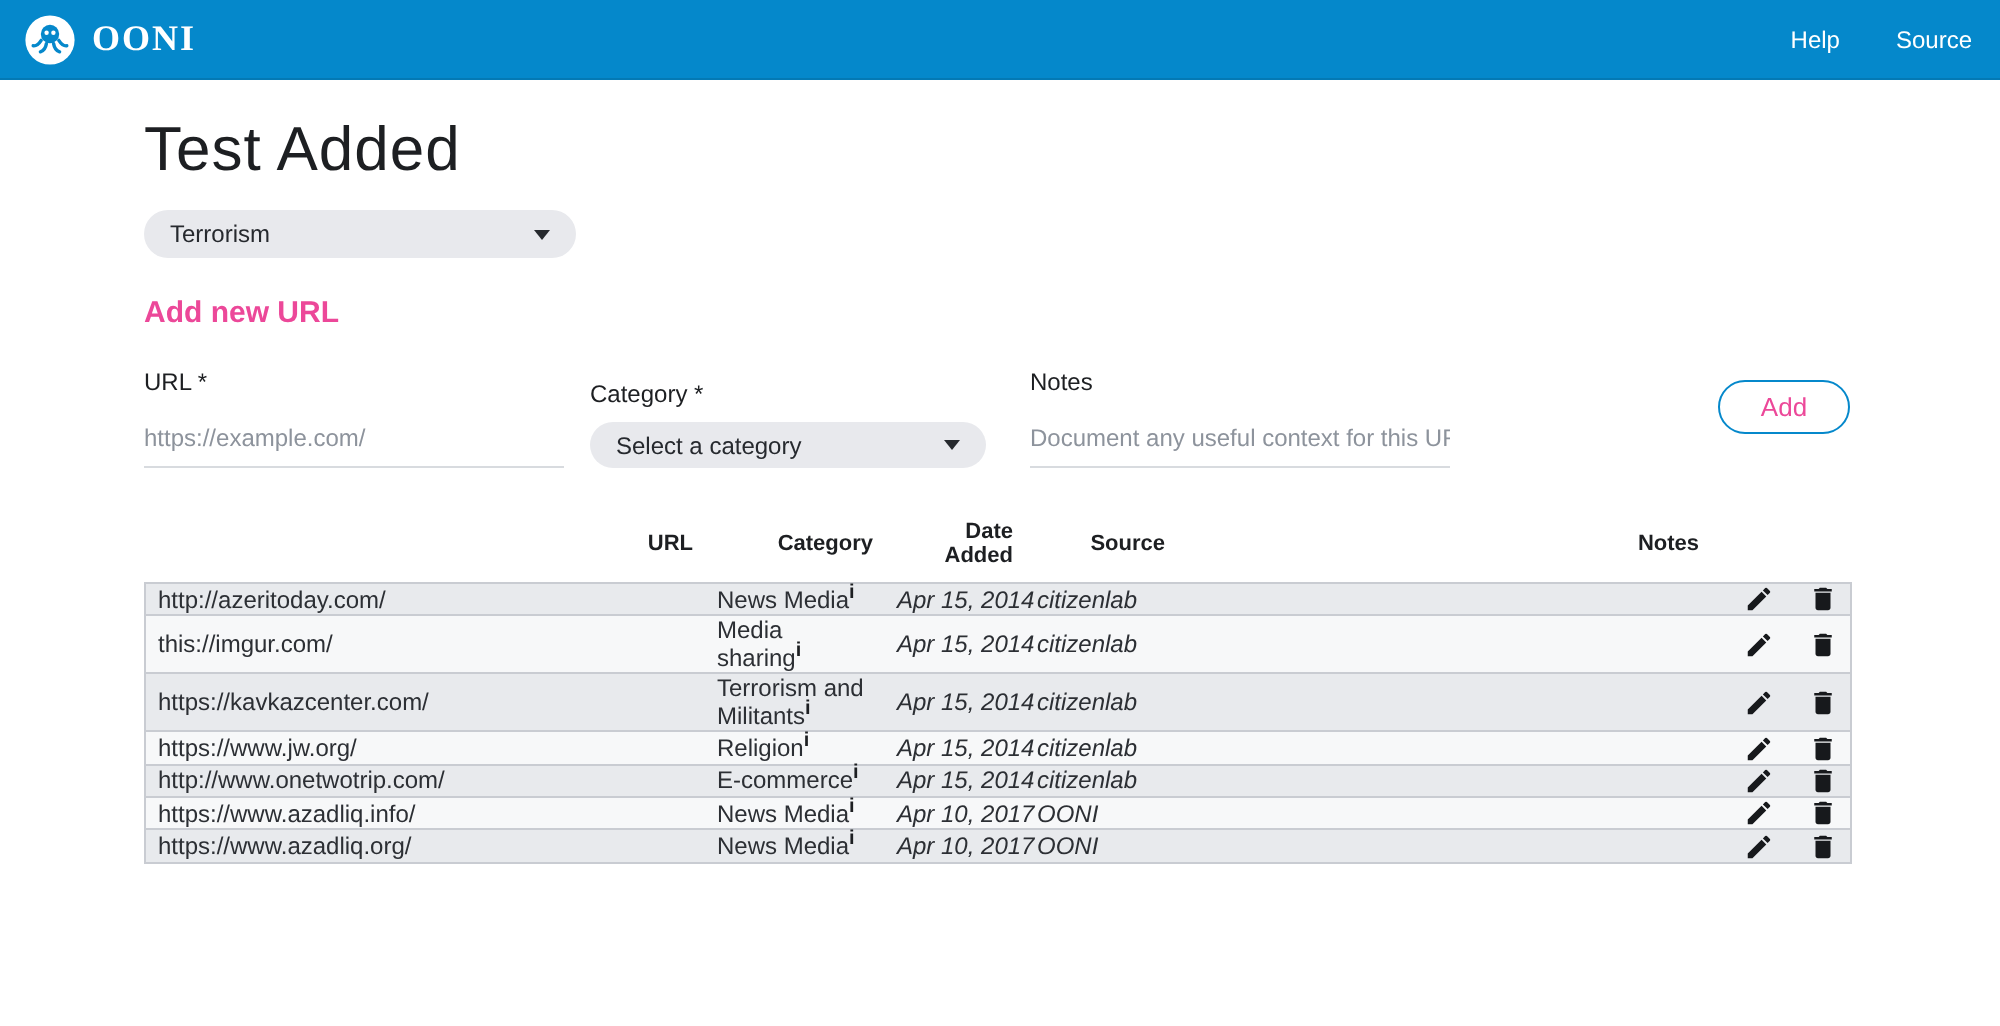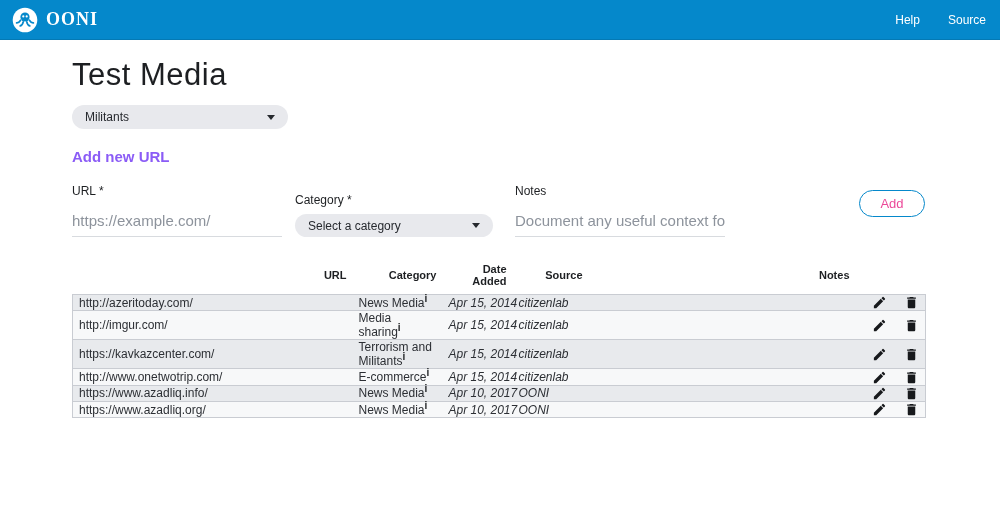--- a/index.html
+++ b/index.html
@@ -66,35 +66,35 @@
     border-left: 4px solid transparent;
     border-right: 4px solid transparent;
     border-top: 5px solid #26292e;
     display: inline-block;
   }
 
   .section-heading {
     margin-top: 19px;
     font-size: 15px;
     font-weight: bold;
-    color: #8b5cf6;
+    color: #ec4899;
   }
 
   
   .add-form { margin-top: 19px; position: relative; display: flex; }
   .fgroup { display: flex; flex-direction: column; }
   .fgroup-url { width: 210px; margin-right: 13px; }
   .fgroup-cat { width: 198px; margin-right: 22px; justify-content: flex-end; }
   .fgroup-notes { width: 210px; }
   .flabel { font-size: 12px; font-weight: normal; color: #1d1f22; }
   .text-input {
     margin-top: 11px;
     border: none;
     border-bottom: 1px solid #d8dbdf;
-    font-size: 15px;
+    font-size: 12px;
     padding: 3px 0 7px 0;
     width: 100%;
     background: transparent;
     font-family: "Liberation Sans", sans-serif;
     color: #26292e;
     outline: none;
   }
   .text-input::placeholder { color: #8d939c; opacity: 1; }
   .form-select {
     margin-top: 7px;
@@ -182,24 +182,24 @@
     <span class="brand-name">OONI</span>
   </div>
   <div class="topnav">
     <a>Help</a>
     <a>Source</a>
   </div>
 </div>
 
 <div class="main">
 
-  <h1 class="page-title">Test Media</h1>
+  <h1 class="page-title">Test Added</h1>
 
   <div class="pill-select">
-    <span>Militants</span>
+    <span>Terrorism</span>
     <span class="caret"></span>
   </div>
 
   <h2 class="section-heading">Add new URL</h2>
 
   <div class="add-form">
     <div class="fgroup fgroup-url">
       <label class="flabel">URL *</label>
       <input class="text-input" type="text" placeholder="https://example.com/" style="">
     </div>
@@ -251,21 +251,21 @@
       </span>
       <span class="icon-btn">
         <svg viewBox="0 0 24 24">
                 <path d="M6 19c0 1.1.9 2 2 2h8c1.1 0 2-.9 2-2V7H6v12zM19 4h-3.5l-1-1h-5l-1 1H5v2h14V4z"></path>
               </svg>
       </span>
     </td>
   </tr>
 
   <tr>
-    <td class="td-url">http://imgur.com/</td>
+    <td class="td-url">this://imgur.com/</td>
     <td class="td-cat"><span>Media sharing</span><sup class="info-sup">i</sup></td>
     <td class="td-date">Apr 15, 2014</td>
     <td class="td-source">citizenlab</td>
     <td class="td-notes"></td>
     <td class="td-actions">
       <span class="icon-btn">
         <svg viewBox="0 0 24 24">
                 <path d="M3 17.25V21h3.75L17.81 9.94l-3.75-3.75L3 17.25zM20.71 7.04c.39-.39.39-1.02 0-1.41l-2.34-2.34a.996.996 0 0 0-1.41 0l-1.83 1.83 3.75 3.75 1.83-1.83z"></path>
               </svg>
       </span>
@@ -290,20 +290,39 @@
               </svg>
       </span>
       <span class="icon-btn">
         <svg viewBox="0 0 24 24">
                 <path d="M6 19c0 1.1.9 2 2 2h8c1.1 0 2-.9 2-2V7H6v12zM19 4h-3.5l-1-1h-5l-1 1H5v2h14V4z"></path>
               </svg>
       </span>
     </td>
   </tr>
 
+  <tr>
+    <td class="td-url">https://www.jw.org/</td>
+    <td class="td-cat"><span>Religion</span><sup class="info-sup">i</sup></td>
+    <td class="td-date">Apr 15, 2014</td>
+    <td class="td-source">citizenlab</td>
+    <td class="td-notes"></td>
+    <td class="td-actions">
+      <span class="icon-btn">
+        <svg viewBox="0 0 24 24">
+                <path d="M3 17.25V21h3.75L17.81 9.94l-3.75-3.75L3 17.25zM20.71 7.04c.39-.39.39-1.02 0-1.41l-2.34-2.34a.996.996 0 0 0-1.41 0l-1.83 1.83 3.75 3.75 1.83-1.83z"></path>
+              </svg>
+      </span>
+      <span class="icon-btn">
+        <svg viewBox="0 0 24 24">
+                <path d="M6 19c0 1.1.9 2 2 2h8c1.1 0 2-.9 2-2V7H6v12zM19 4h-3.5l-1-1h-5l-1 1H5v2h14V4z"></path>
+              </svg>
+      </span>
+    </td>
+  </tr>
 
   <tr>
     <td class="td-url">http://www.onetwotrip.com/</td>
     <td class="td-cat"><span>E-commerce</span><sup class="info-sup">i</sup></td>
     <td class="td-date">Apr 15, 2014</td>
     <td class="td-source">citizenlab</td>
     <td class="td-notes"></td>
     <td class="td-actions">
       <span class="icon-btn">
         <svg viewBox="0 0 24 24">

